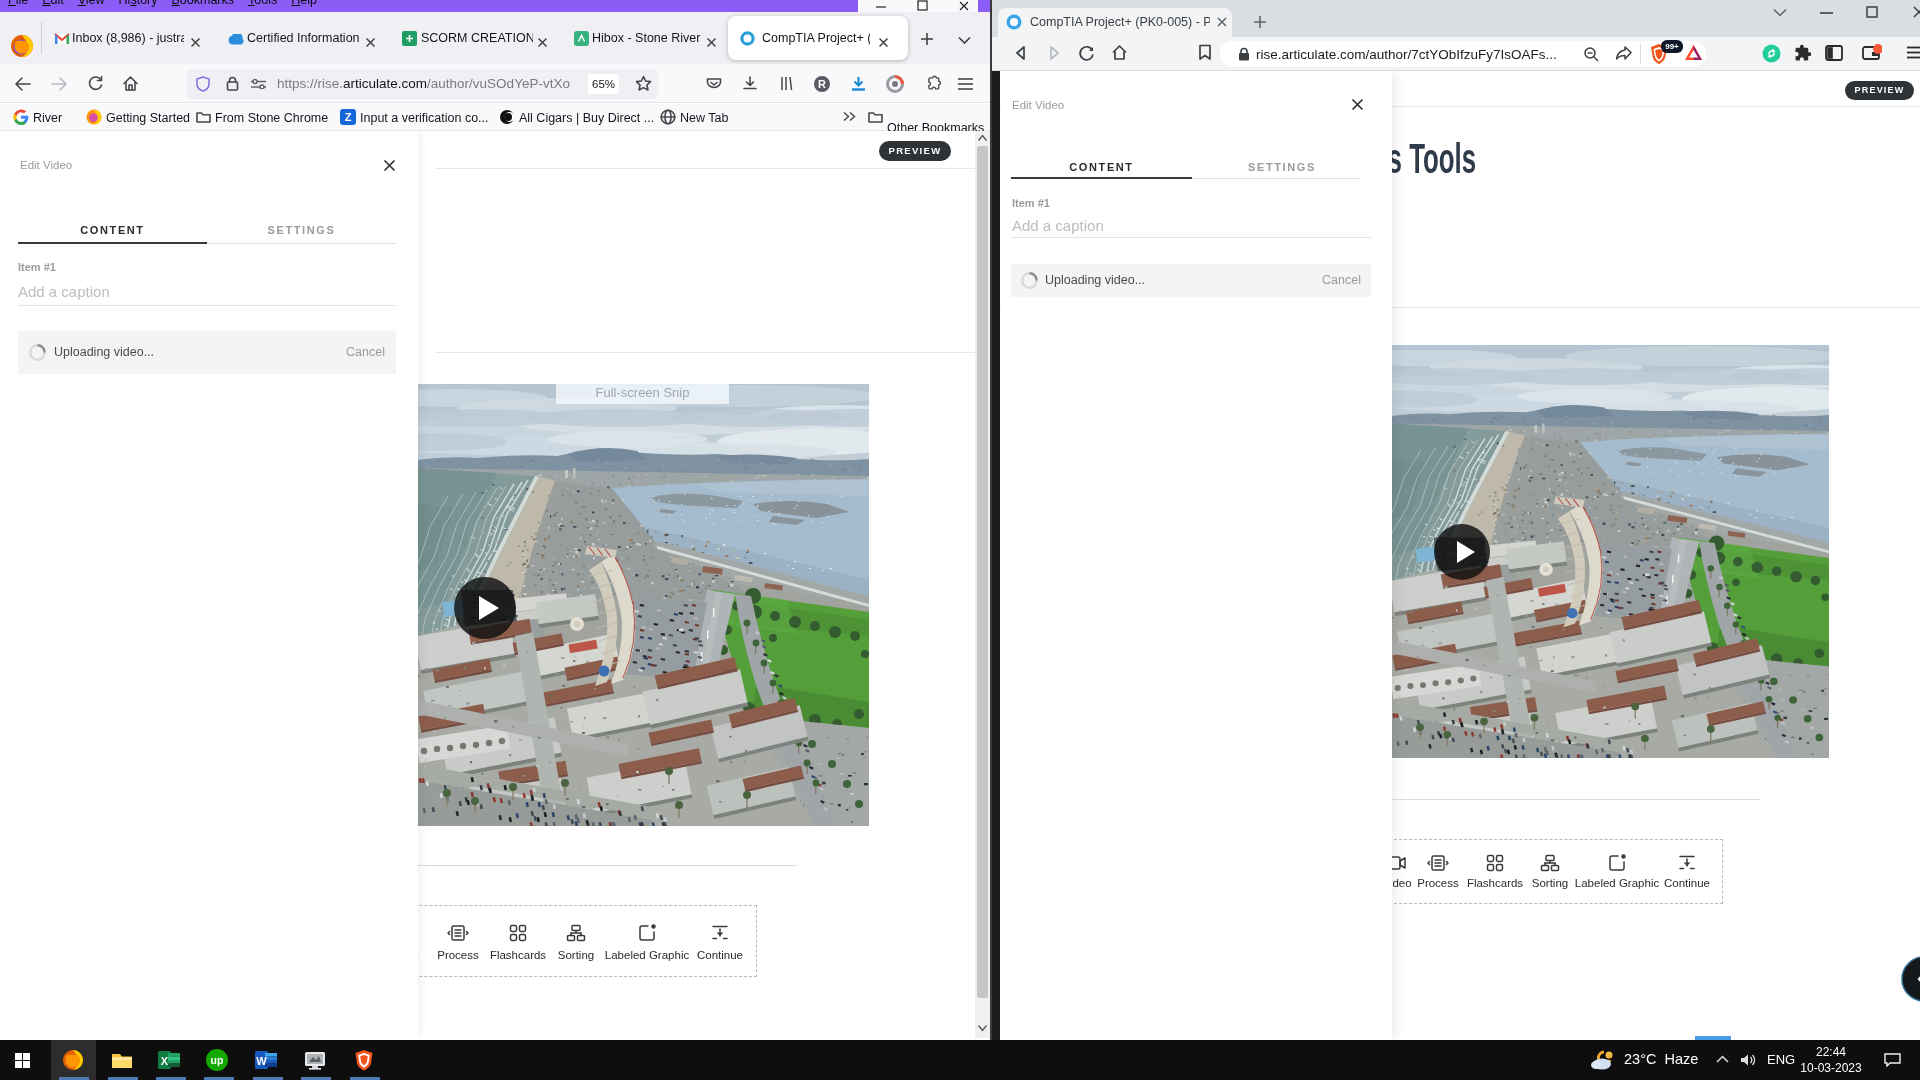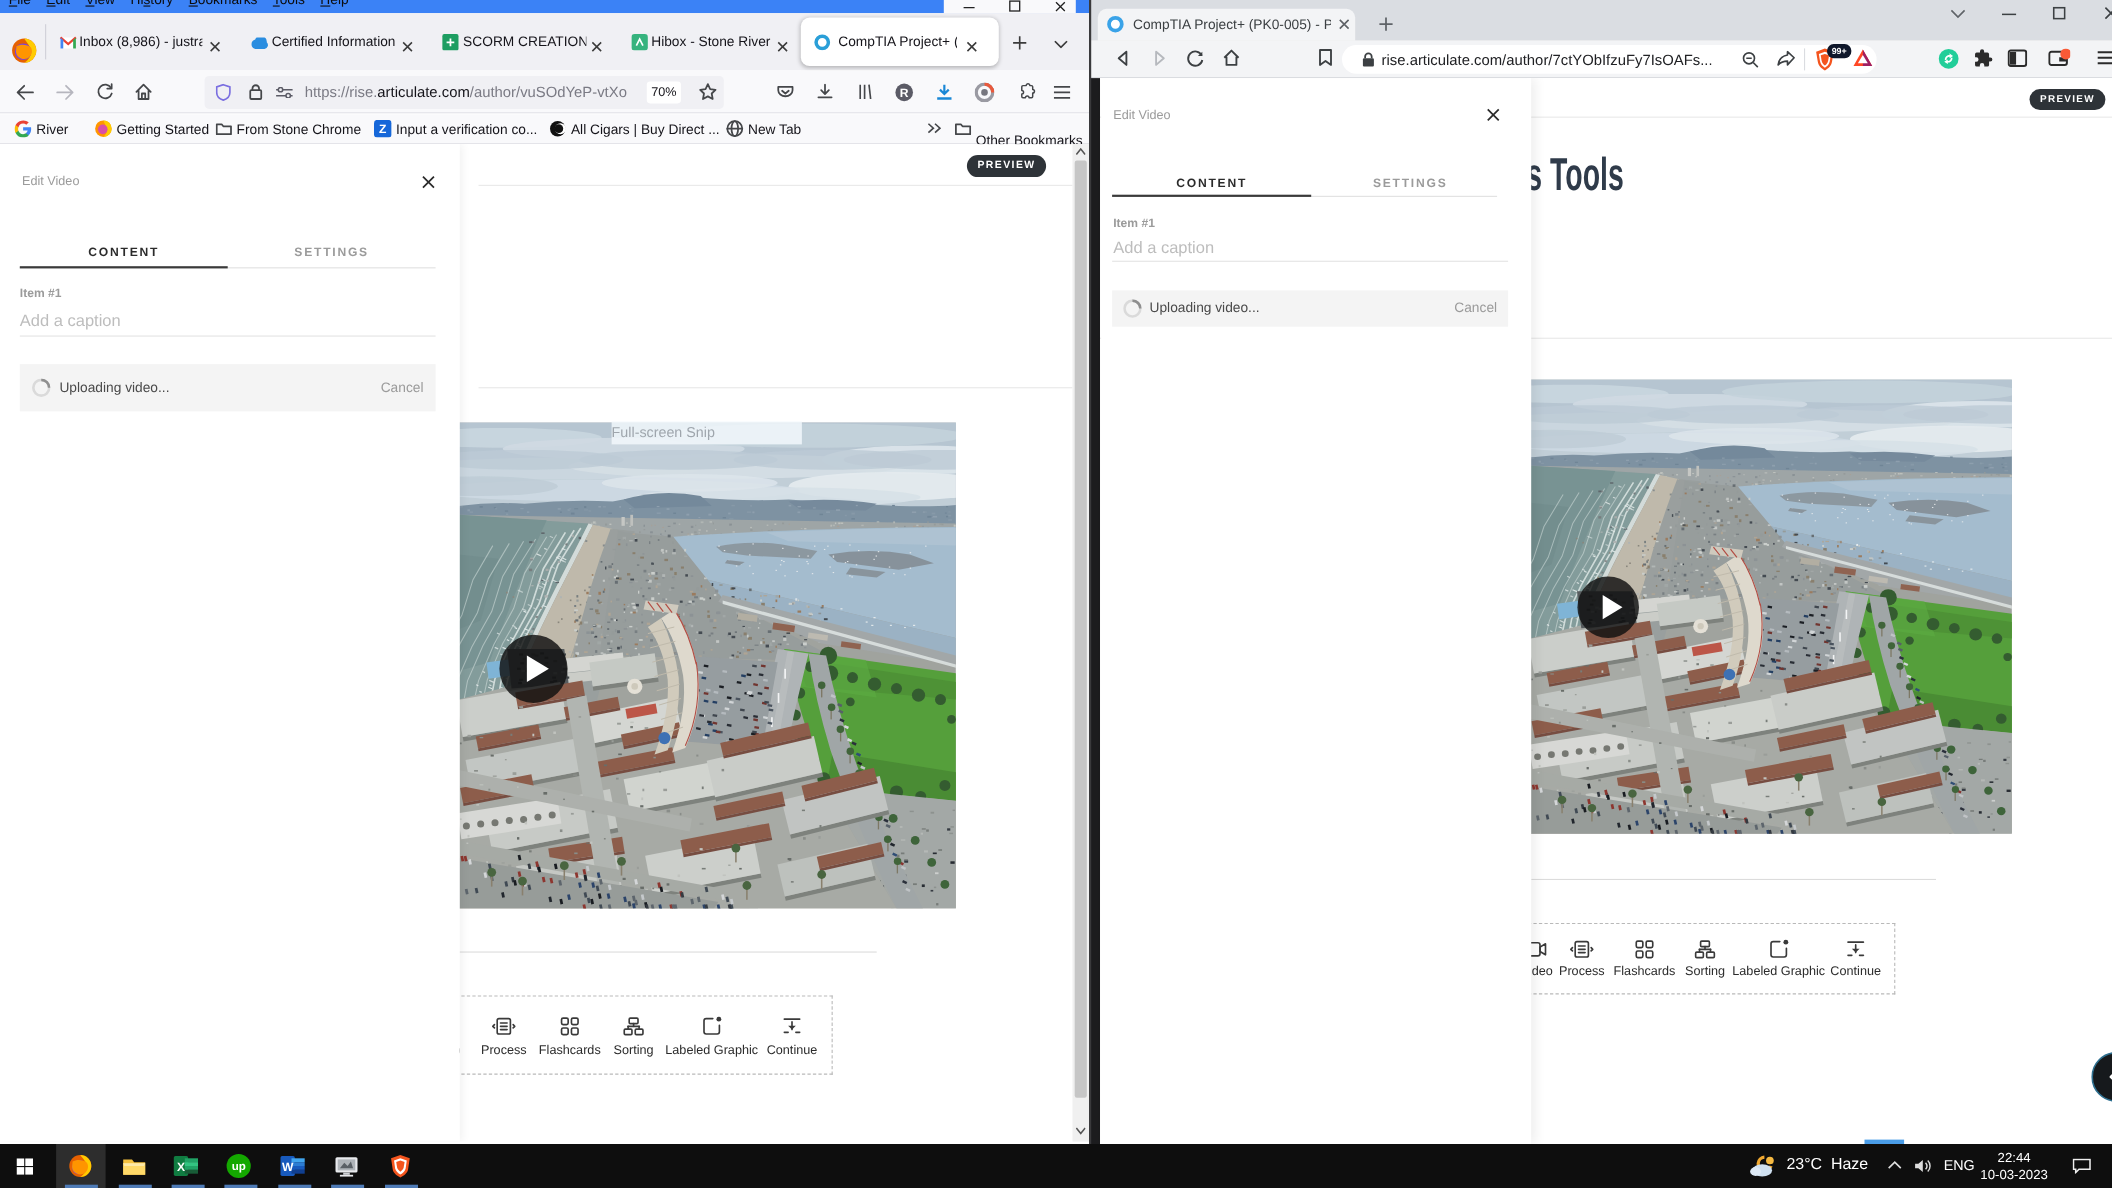--- a/index.html
+++ b/index.html
@@ -1422,21 +1422,21 @@
         <circle cx="160" cy="240" r="3" fill="#d2ccbc"></circle>
 <circle cx="187" cy="287" r="5.5" fill="#3a6fb5"></circle>
 <rect x="152" y="258" width="28" height="9" fill="#bf5343" transform="rotate(-10 166 262)"></rect>
 <rect x="0" y="0" width="452" height="442" fill="#93a0aa" opacity="0.05"></rect>
 </g>
 </defs>
   </svg>
 
 <div class="abs" style="left:0;top:0;width:990px;height:1040px;background:#fff">
 
-  <div class="abs" style="left:0;top:0;width:990px;height:12px;overflow:hidden;background:#3b82f6">
+  <div class="abs" style="left:0;top:0;width:990px;height:12px;overflow:hidden;background:#8b5cf6">
     <div class="abs" style="left:8px;top:-7px;font-size:12.5px;color:#0c0c0d;letter-spacing:0">
       <span style="margin-right:14px"><u>F</u>ile</span><span style="margin-right:14px"><u>E</u>dit</span><span style="margin-right:14px"><u>V</u>iew</span><span style="margin-right:14px">Hi<u>s</u>tory</span><span style="margin-right:14px"><u>B</u>ookmarks</span><span style="margin-right:14px"><u>T</u>ools</span><span><u>H</u>elp</span>
     </div>
   </div>
   <div class="abs" style="right:12px;top:0;width:120px;height:12px;background:#f9f9fb"></div>
   <svg class="abs" style="left:868px;top:0" width="120" height="12">
       <g stroke="#222" stroke-width="1.2" fill="none">
         <line x1="8" y1="7" x2="18" y2="7"></line>
         <rect x="50" y="1" width="9" height="9"></rect>
         <path d="M92 2 L100 10 M100 2 L92 10"></path>
@@ -1532,21 +1532,21 @@
     </svg>
   <svg class="abs" style="left:250px;top:79px" width="17" height="10">
       <g stroke="#5b5b66" stroke-width="1.4" fill="none">
         <line x1="1" y1="2.5" x2="16" y2="2.5"></line>
         <circle cx="5" cy="2.5" r="2" fill="#f0f0f4"></circle>
         <line x1="1" y1="8" x2="16" y2="8"></line>
         <circle cx="12" cy="8" r="2" fill="#f0f0f4"></circle>
       </g>
     </svg>
   <div class="abs" style="left:277px;top:76px;width:300px;height:17px;overflow:hidden;font-size:13.5px;white-space:nowrap;color:#7a7a84">https://rise.<span style="color:#15141a">articulate.com</span>/author/vuSOdYeP-vtXo</div>
-  <div class="abs" style="left:588px;top:74px;width:31px;height:20px;background:#fff;border-radius:3px;font-size:11.5px;color:#15141a;text-align:center;line-height:20px">70%</div>
+  <div class="abs" style="left:588px;top:74px;width:31px;height:20px;background:#fff;border-radius:3px;font-size:11.5px;color:#15141a;text-align:center;line-height:20px">65%</div>
   <svg class="abs ic" style="left:635px;top:75px" width="17" height="17">
       <path d="M8.5 1.5 L10.6 6 L15.5 6.6 L12 10 L12.9 15 L8.5 12.6 L4.1 15 L5 10 L1.5 6.6 L6.4 6 Z"></path>
     </svg>
 
   <svg class="abs ic" style="left:706px;top:76px" width="16" height="15">
       <path d="M1.5 3 H14.5 V6 A6.5 5.5 0 0 1 1.5 6 Z"></path>
       <path d="M5 6.5 L8 9 L11 6.5"></path>
     </svg>
   <svg class="abs ic" style="left:742px;top:76px" width="16" height="15">
       <path d="M8 1 V9 M4.5 6 L8 9.5 L11.5 6 M2 12.5 H14"></path>
@@ -1632,21 +1632,21 @@
     <div class="abs" style="left:435px;top:221px;width:540px;height:1px;background:#e8e8e8"></div>
 
     <svg class="abs" style="left:417px;top:253px" width="452" height="442" viewBox="0 0 452 442" preserveAspectRatio="none">
         <use href="#photo"></use>
       </svg>
     <svg class="abs" style="left:453px;top:445px" width="64" height="64">
         <circle cx="32" cy="32" r="31" fill="#101010" opacity="0.82"></circle>
         <path d="M26 20 L46 32 L26 44 Z" fill="#fff"></path>
       </svg>
 
-    <div class="abs" style="left:556px;top:252px;width:173px;height:21px;background:rgba(245,250,254,0.8);font-size:13px;color:#9fa6ad;text-align:left;line-height:20px">Full-screen Snip</div>
+    <div class="abs" style="left:556px;top:252px;width:173px;height:21px;background:rgba(245,250,254,0.8);font-size:13px;color:#9fa6ad;text-align:center;line-height:20px">Full-screen Snip</div>
 
     <div class="abs" style="left:0;top:734px;width:797px;height:1px;background:#dcdcdc"></div>
 
     <div class="abs" style="left:-60px;top:774px;width:817px;height:72px;border:1px dashed #b9b9b9"></div>
     <svg class="abs" style="left:393px;top:791px" width="22" height="22" viewBox="0 0 22 22">
         <g fill="none" stroke="#3a3a3a" stroke-width="1.5" stroke-linecap="round" stroke-linejoin="round">
           <rect x="3" y="5" width="11" height="12" rx="2"></rect>
           <path d="M14 9 L19 6 V16 L14 13 Z"></path>
         </g>
       </svg>

